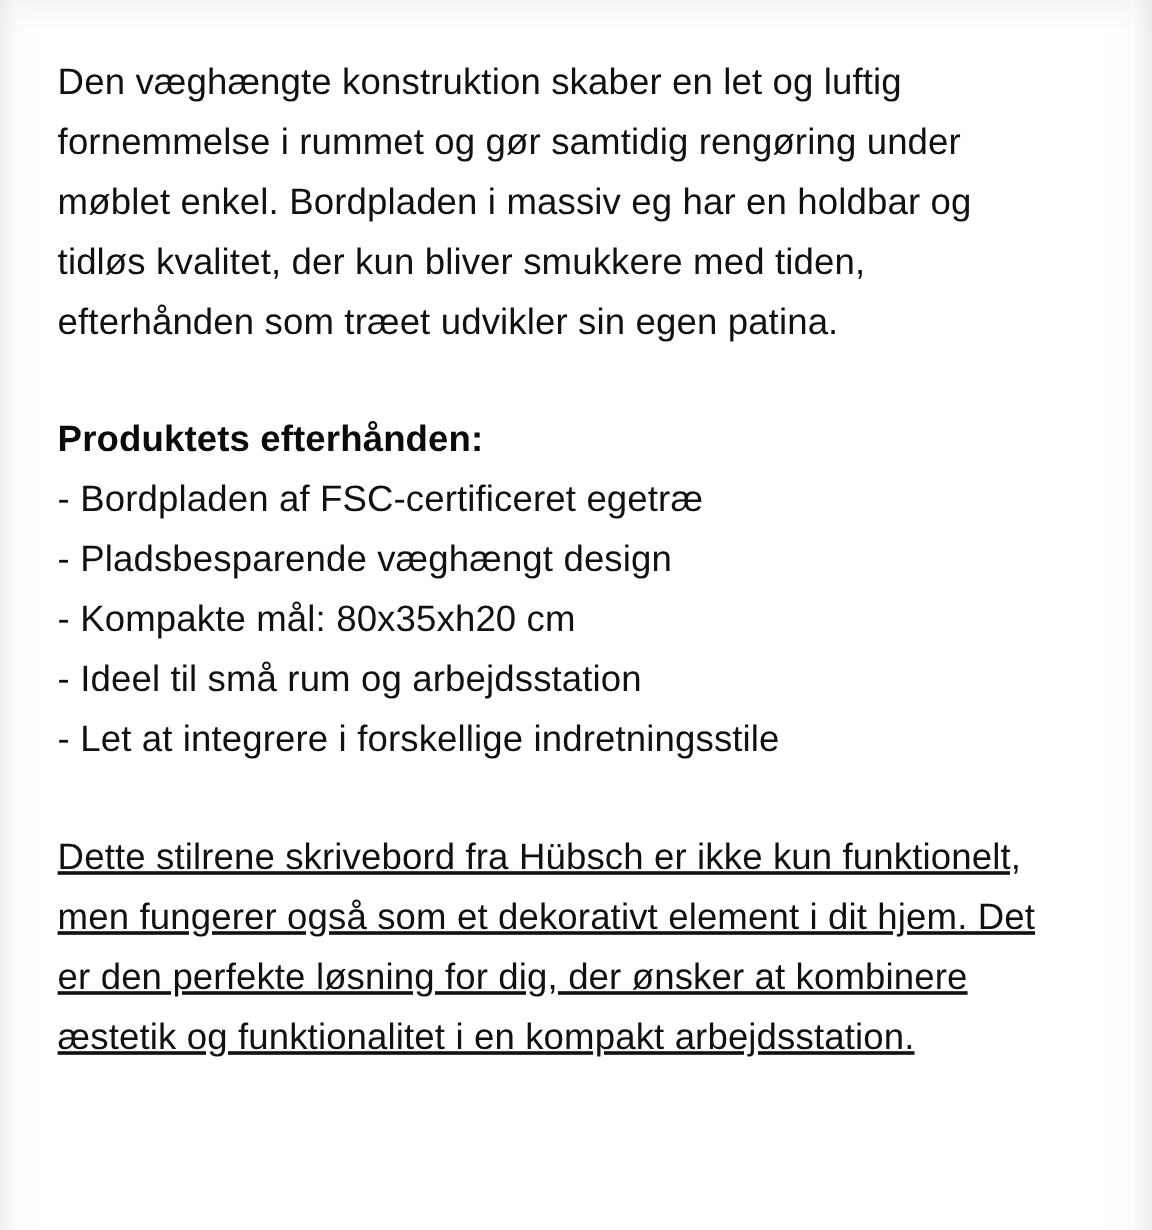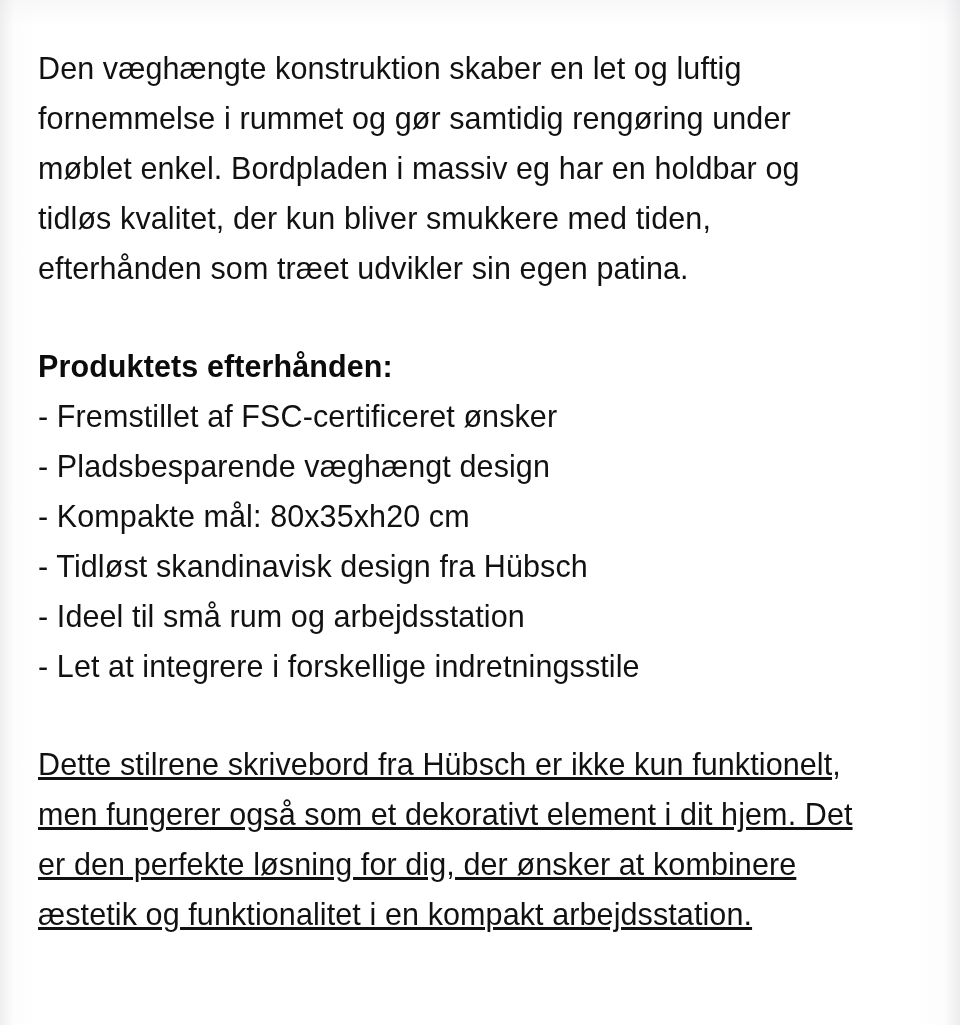--- a/index.html
+++ b/index.html
@@ -33,21 +33,21 @@
         rgba(247,247,249,0.32) 16px,
         rgba(255,255,255,0) 48px),
       linear-gradient(to bottom,
         rgba(238,238,240,0.45) 0px,
         rgba(255,255,255,0) 26px),
       #ffffff;
   }
 
   #content {
     position: absolute;
-    left: 38px;
+    left: 48px;
     top: 0;
     width: 900px;
     height: 815px;
   }
 
   .para {
     margin: 0;
     font-size: 30.5px;
     line-height: 50px;
     letter-spacing: 0.1px;
@@ -102,24 +102,23 @@
 
     <p class="para" id="intro-paragraph">Den væghængte konstruktion skaber en let og luftig
 fornemmelse i rummet og gør samtidig rengøring under
 møblet enkel. Bordpladen i massiv eg har en holdbar og
 tidløs kvalitet, der kun bliver smukkere med tiden,
 efterhånden som træet udvikler sin egen patina.</p>
 
     <h2 id="highlights-heading">Produktets efterhånden:</h2>
 
     <ul id="highlights-list">
-      <li><span class="bullet-dash">-</span> <span>Fremstillet af FSC-certificeret ønsker</span></li>
+      <li><span class="bullet-dash">-</span> <span>Bordpladen af FSC-certificeret egetræ</span></li>
       <li><span class="bullet-dash">-</span> <span>Pladsbesparende væghængt design</span></li>
       <li><span class="bullet-dash">-</span> <span>Kompakte mål: 80x35xh20 cm</span></li>
-      <li><span class="bullet-dash">-</span> <span>Tidløst skandinavisk design fra Hübsch</span></li>
       <li><span class="bullet-dash">-</span> <span>Ideel til små rum og arbejdsstation</span></li>
       <li><span class="bullet-dash">-</span> <span>Let at integrere i forskellige indretningsstile</span></li>
     </ul>
 
     <p class="para" id="closing-paragraph">Dette stilrene skrivebord fra Hübsch er ikke kun funktionelt,
 men fungerer også som et dekorativt element i dit hjem. Det
 er den perfekte løsning for dig, der ønsker at kombinere
 æstetik og funktionalitet i en kompakt arbejdsstation.</p>
 
   </div>

